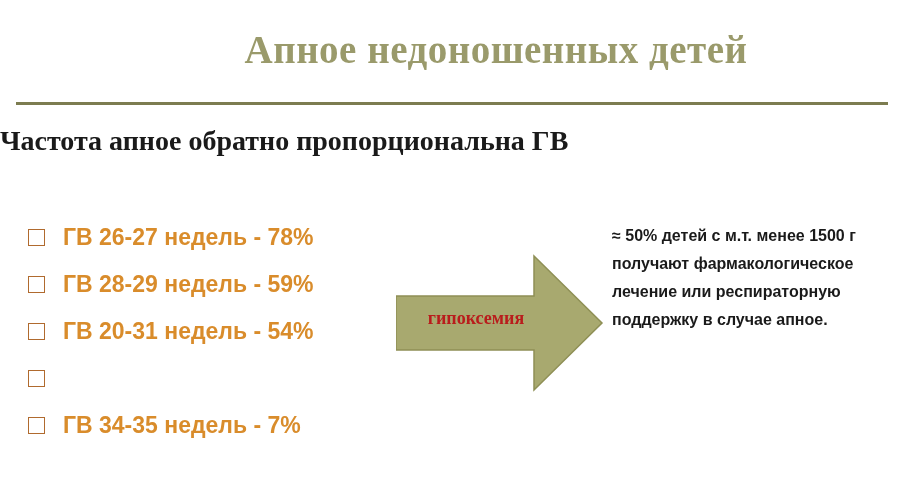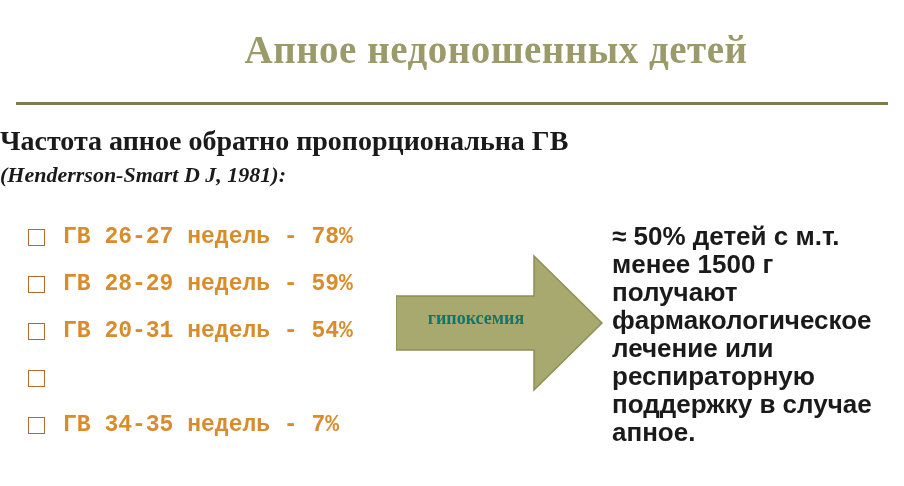--- a/index.html
+++ b/index.html
@@ -94,21 +94,21 @@
   }
   .bullet-marker {
     width: 15px;
     height: 15px;
     border: 1.5px solid #b06a2e;
     background: #ffffff;
     margin-right: 18px;
     flex: 0 0 auto;
   }
   .bullet-text {
-    font-family: Liberation Mono, monospace;
+    font-family: Liberation Sans, sans-serif;
     font-size: 23px;
     font-weight: bold;
     color: #d98c2b;
     white-space: nowrap;
   }
 
   
   .arrow-area {
     position: absolute;
     left: 396px;
@@ -125,51 +125,50 @@
   }
   .arrow-label {
     position: absolute;
     left: 10px;
     top: 60px;
     width: 140px;
     text-align: center;
     font-family: "Liberation Serif", serif;
     font-size: 18px;
     font-weight: bold;
-    color: #0f766e;
+    color: #b91c1c;
     white-space: nowrap;
   }
 
   
   .right-text {
     position: absolute;
     left: 612px;
     top: 222px;
     width: 272px;
     font-family: "Liberation Sans", sans-serif;
-    font-size: 26px;
+    font-size: 16px;
     font-weight: bold;
     color: #1a1a1a;
     line-height: 28px;
   }
 </style>
 </head>
 <body>
 
 <div class="slide">
 
   <div class="title-area">
     <div class="slide-title">Апное недоношенных детей</div>
   </div>
 
   <div class="title-rule"></div>
 
   <div class="subtitle-wrap">
     <div class="subtitle-line1">Частота апное обратно пропорциональна ГВ</div>
-    <div class="subtitle-line2">(Henderrson-Smart D J, 1981):</div>
   </div>
 
   <div class="bullet-list">
 
     <div class="bullet-row">
       <span class="bullet-marker"></span>
       <span class="bullet-text">ГВ 26-27 недель   - 78%</span>
     </div>
 
     <div class="bullet-row">

